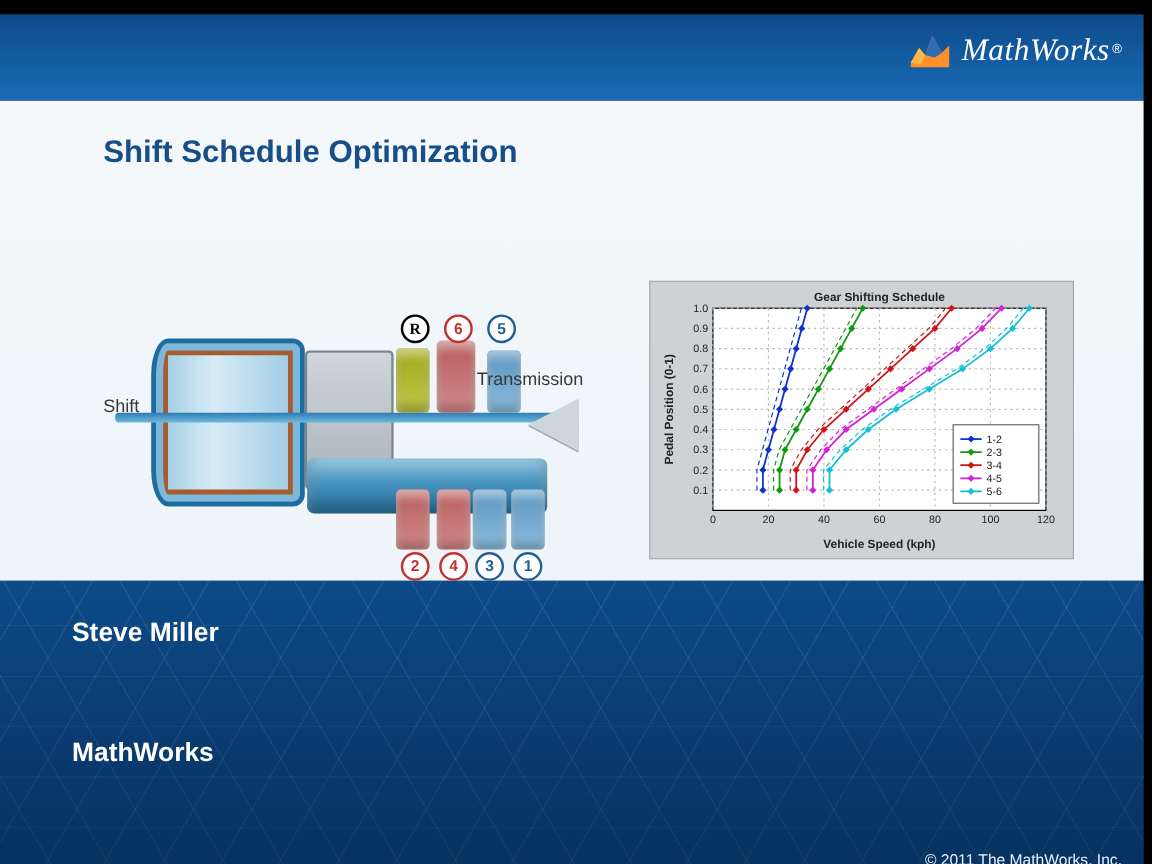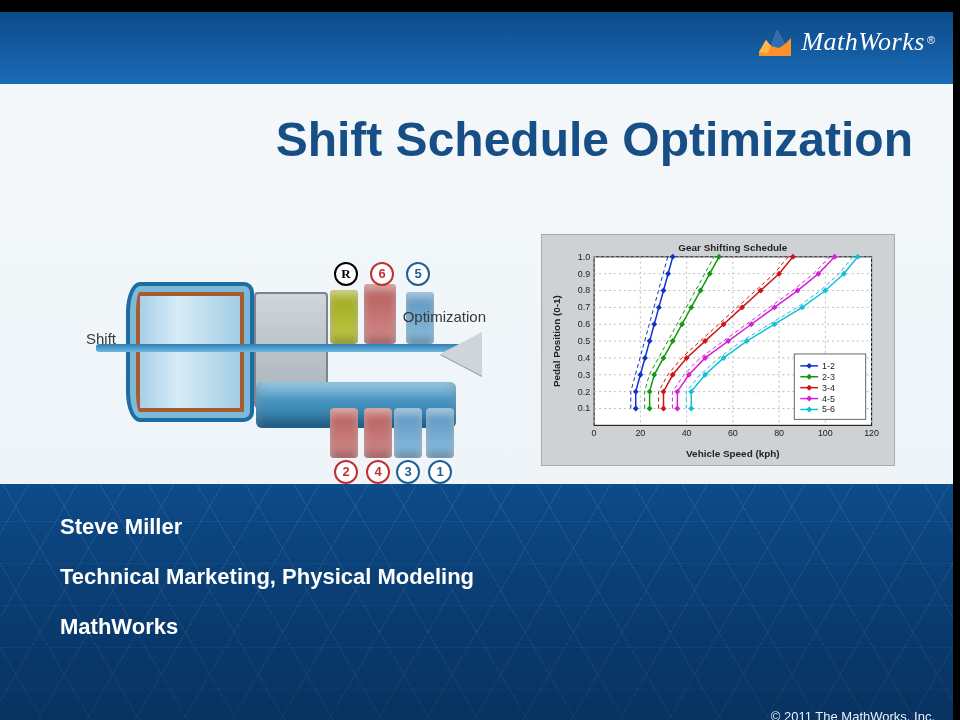--- a/index.html
+++ b/index.html
@@ -61,23 +61,22 @@
     height: 400px;
     background: linear-gradient(#f4f8fb, #eef4f8);
   }
   .title {
     position: absolute;
     left: 86px;
     top: 28px;
     right: 40px;
     color: #174e86;
     font-weight: 700;
-    font-size: 48px;
+    font-size: 26px;
     line-height: 1.15;
-    text-align: right;
   }
   .title span { display: block; }
 
   
   .illus {
     position: absolute;
     left: 86px;
     top: 150px;
     width: 390px;
     height: 228px;
@@ -251,21 +250,21 @@
         <div class="gear g-r"></div>
         <div class="gear g-6"></div>
         <div class="gear g-5"></div>
         <div class="gear g-2"></div>
         <div class="gear g-4"></div>
         <div class="gear g-3"></div>
         <div class="gear g-1"></div>
         <div class="diff-cone"></div>
 
         <div class="lbl engine">Shift</div>
-        <div class="lbl diff">Optimization</div>
+        <div class="lbl diff">Transmission</div>
 
         <div class="num black nR">R</div>
         <div class="num red   n6">6</div>
         <div class="num blue  n5">5</div>
         <div class="num red   n2">2</div>
         <div class="num red   n4">4</div>
         <div class="num blue  n3">3</div>
         <div class="num blue  n1">1</div>
       </div>
 
@@ -385,20 +384,19 @@
             <text x="278" y="164" class="ct-leg">4-5</text>
             <line x1="256" y1="172" x2="274" y2="172" stroke="#10c0d8" stroke-width="1.5"></line>
             <path d="M 265 169 L 268 172 L 265 175 L 262 172 Z" fill="#10c0d8"></path>
             <text x="278" y="175" class="ct-leg">5-6</text>
           </svg>
       </div>
     </div>
 
     <div class="lower">
       <div class="author">Steve Miller</div>
-      <div class="role">Technical Marketing, Physical Modeling</div>
       <div class="org">MathWorks</div>
 
       <div class="copyright">© 2011 The MathWorks, Inc.</div>
     </div>
 
   </div>
 </div>
 
 </body></html>

